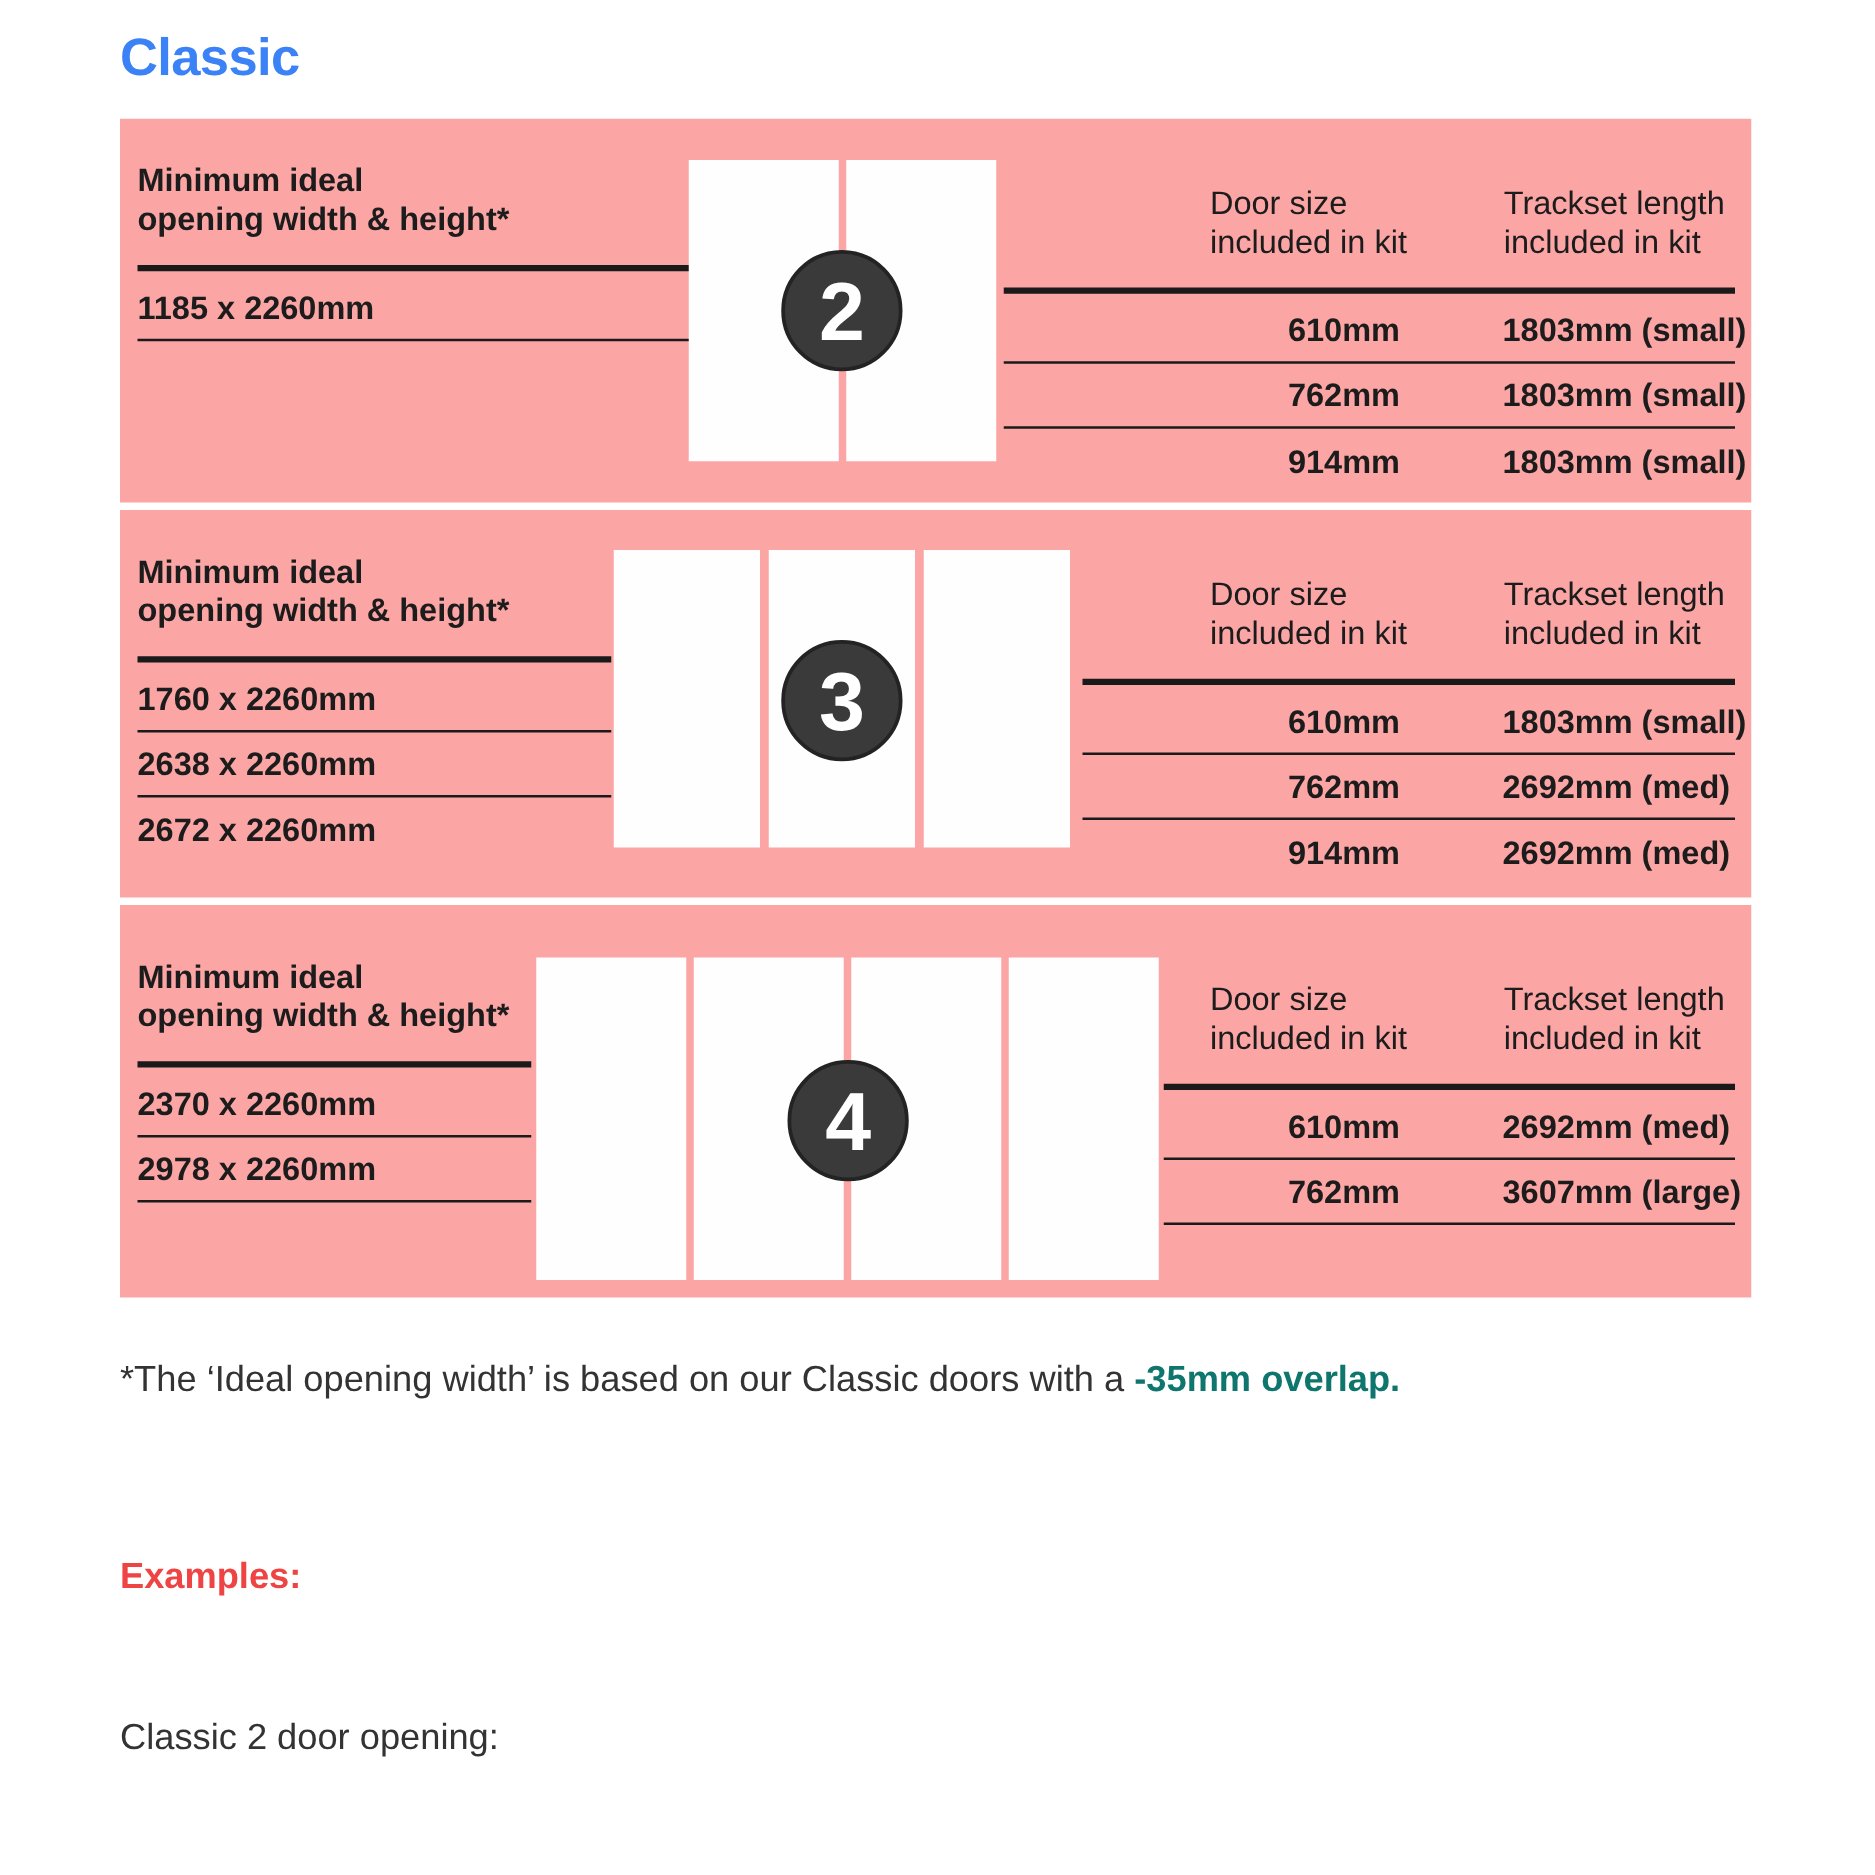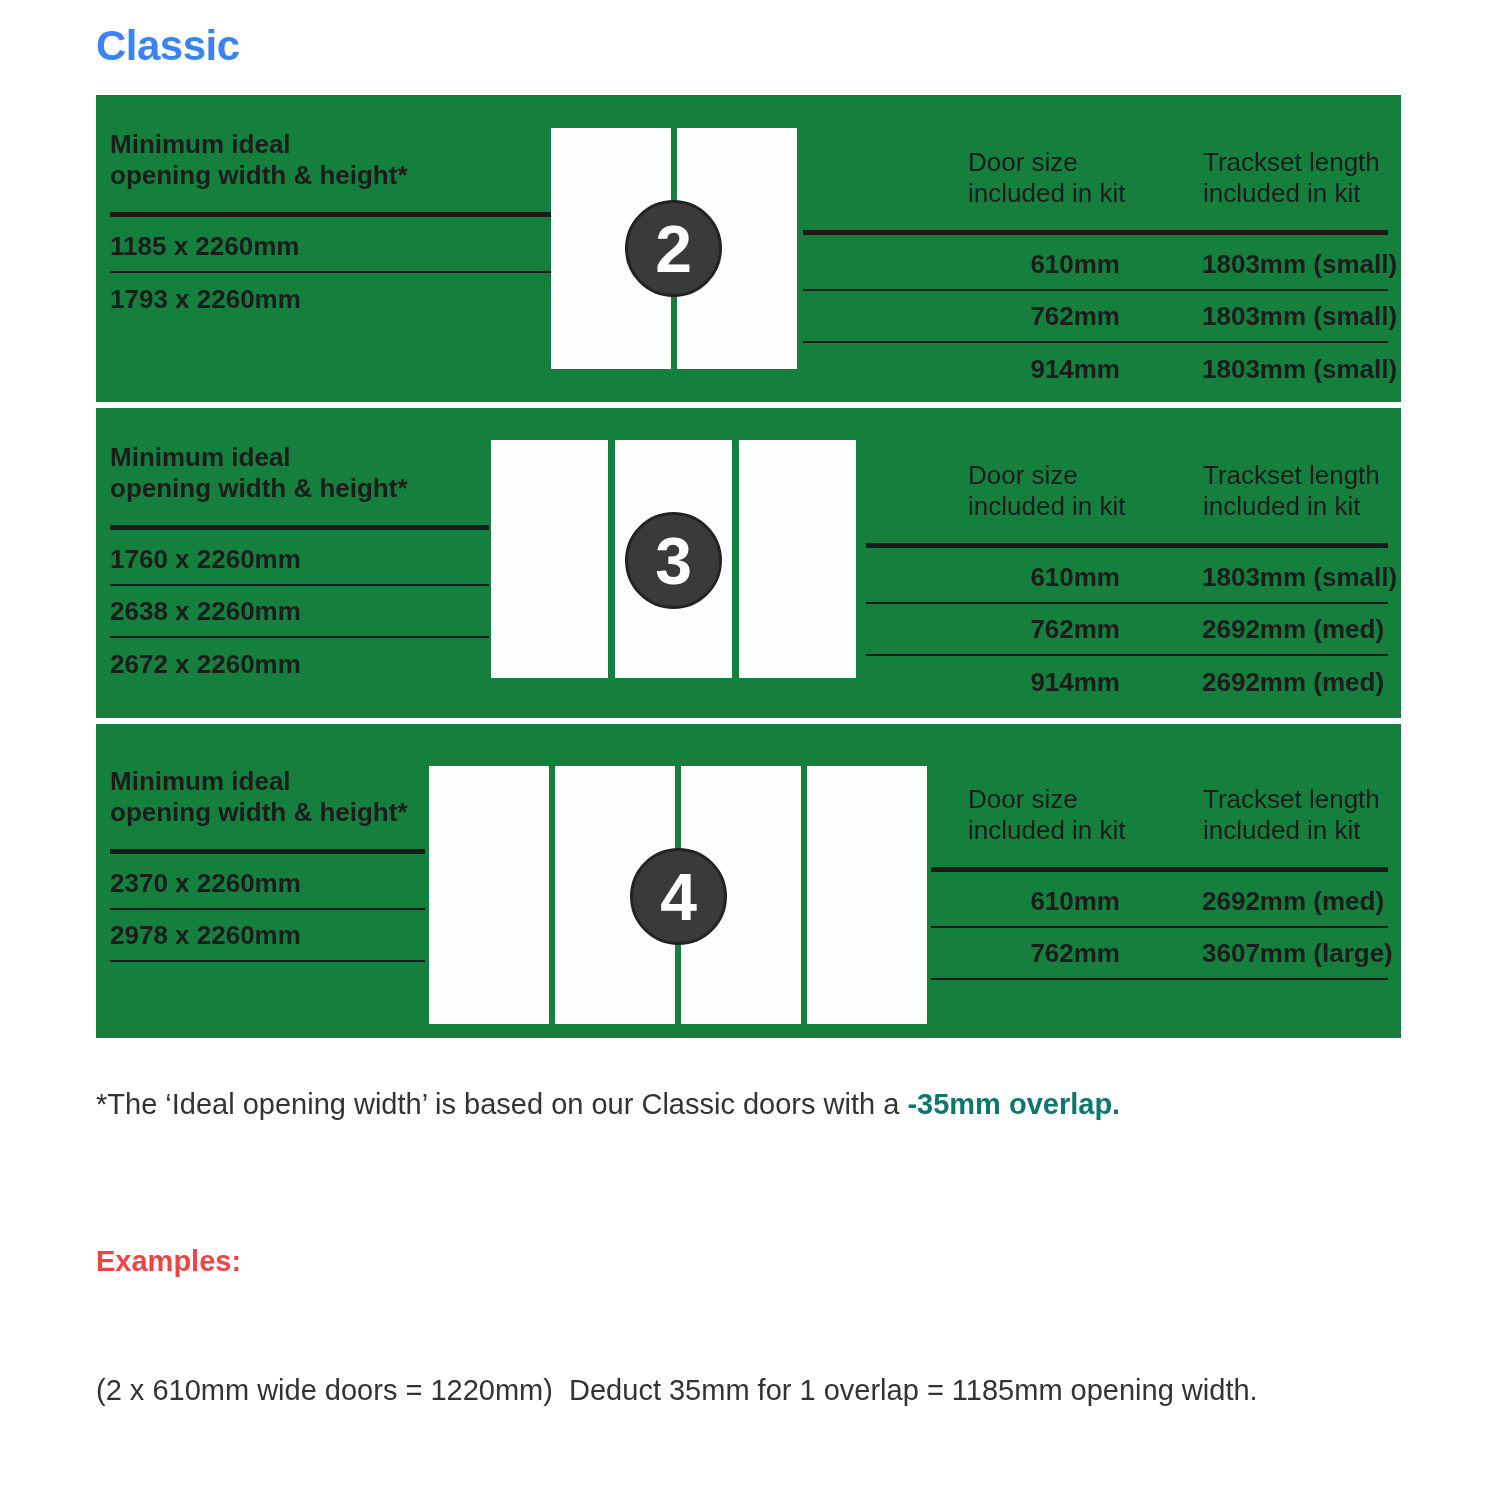--- a/index.html
+++ b/index.html
@@ -2,21 +2,21 @@
 <html><head>
 <meta charset="utf-8">
 <style>
   * { box-sizing: border-box; margin: 0; padding: 0; }
   html,body { width:1500px; height:1500px; background:#ffffff;
     font-family:"Liberation Sans", sans-serif; position:relative; }
 
   .title { position:absolute; left:96px; top:22px; font-size:42px; font-weight:700;
     color:#3b82f6; letter-spacing:-0.5px; }
 
-  .panel { position:absolute; left:96px; width:1305px; background:#15803d; }
+  .panel { position:absolute; left:96px; width:1305px; background:#fca5a5; }
   .p1 { top:95px;  height:307px; }
   .p2 { top:408px; height:310px; }
   .p3 { top:724px; height:314px; }
 
   
   .ltable { position:absolute; left:14px; top:0; color:#1c1c1c; }
   .p1 .ltable { width:444px; }
   .p2 .ltable { width:379px; }
   .p3 .ltable { width:315px; padding-top:8px; }
   .thead { margin-top:34px; font-size:26px; line-height:31px; font-weight:700; }
@@ -70,21 +70,20 @@
 <div class="title">Classic</div>
 
 <section class="panel p1">
   <div class="ltable">
     <div class="thead">
       <div>Minimum ideal</div>
       <div>opening width &amp; height*</div>
     </div>
     <div class="rule-thick"></div>
     <div class="lrow bb">1185 x 2260mm</div>
-    <div class="lrow">1793 x 2260mm</div>
   </div>
 
   <div class="doors">
     <div class="door"></div>
     <div class="door"></div>
   </div>
   <div class="badge">
     <span>2</span>
   </div>
 
@@ -204,18 +203,19 @@
       <div class="c1">762mm</div>
       <div class="c2">3607mm (large)</div>
     </div>
   </div>
 </section>
 
 <div class="footnote"><span>*The ‘Ideal opening width’ is based on our Classic doors with a </span><span class="fbold">-35mm overlap.</span></div>
 
 <div class="examples">
   <div class="ehead">Examples:</div>
+  <div>Classic 2 door opening:</div>
   <div>(2 x 610mm wide doors = 1220mm)  Deduct 35mm for 1 overlap = 1185mm opening width.</div>
   
   
   
   
 </div>
 
 </body></html>

